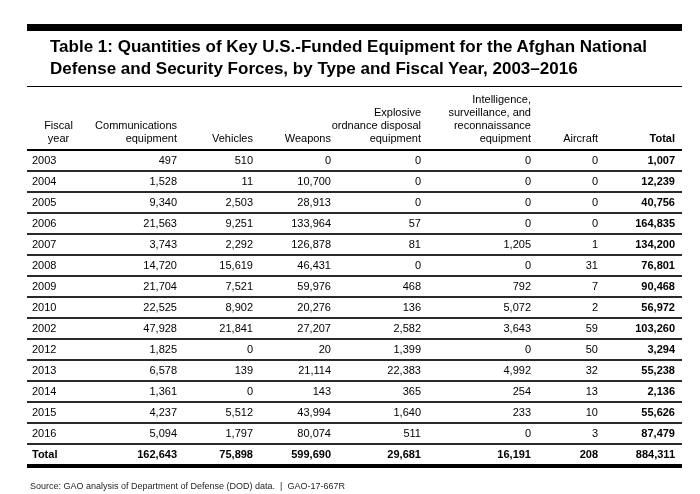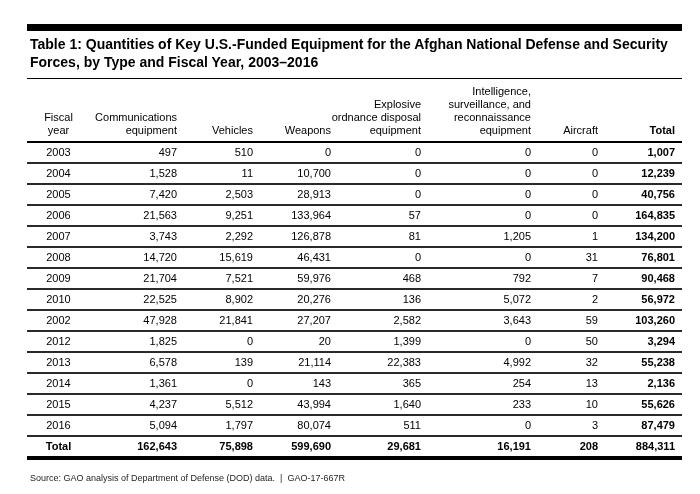--- a/index.html
+++ b/index.html
@@ -18,24 +18,25 @@
     top: 24px;
     width: 655px;
   }
   .topbar {
     height: 7px;
     background: #000000;
   }
   .title {
     margin-top: 5px;
     padding-left: 3px;
-    font-size: 14px;
+    font-size: 17px;
     font-weight: bold;
     line-height: 1.28;
     color: #000000;
+    margin-left: 20px;
   }
   table.gao {
     border-collapse: collapse;
     table-layout: fixed;
     width: 655px;
     margin-top: 6px;
     border-top: 1px solid #000000;
   }
   table.gao th {
     vertical-align: bottom;
@@ -53,21 +54,21 @@
   }
   table.gao td {
     font-size: 11px;
     line-height: 13px;
     text-align: right;
     padding: 3px 0 3px 0;
     border-bottom: 2px solid #2a2a2a;
     white-space: nowrap;
   }
   table.gao td:first-child {
-    text-align: center;
+    text-align: left;
     padding-left: 5px;
     margin-left: 35px;
   }
   table.gao th:last-child,
   table.gao td:last-child {
     padding-right: 7px;
     font-weight: bold;
   }
   table.gao tr.total-row td {
     font-weight: bold;
@@ -127,21 +128,21 @@
           <td>1,528</td>
           <td>11</td>
           <td>10,700</td>
           <td>0</td>
           <td>0</td>
           <td>0</td>
           <td>12,239</td>
         </tr>
         <tr>
           <td>2005</td>
-          <td>7,420</td>
+          <td>9,340</td>
           <td>2,503</td>
           <td>28,913</td>
           <td>0</td>
           <td>0</td>
           <td>0</td>
           <td>40,756</td>
         </tr>
         <tr>
           <td>2006</td>
           <td>21,563</td>

